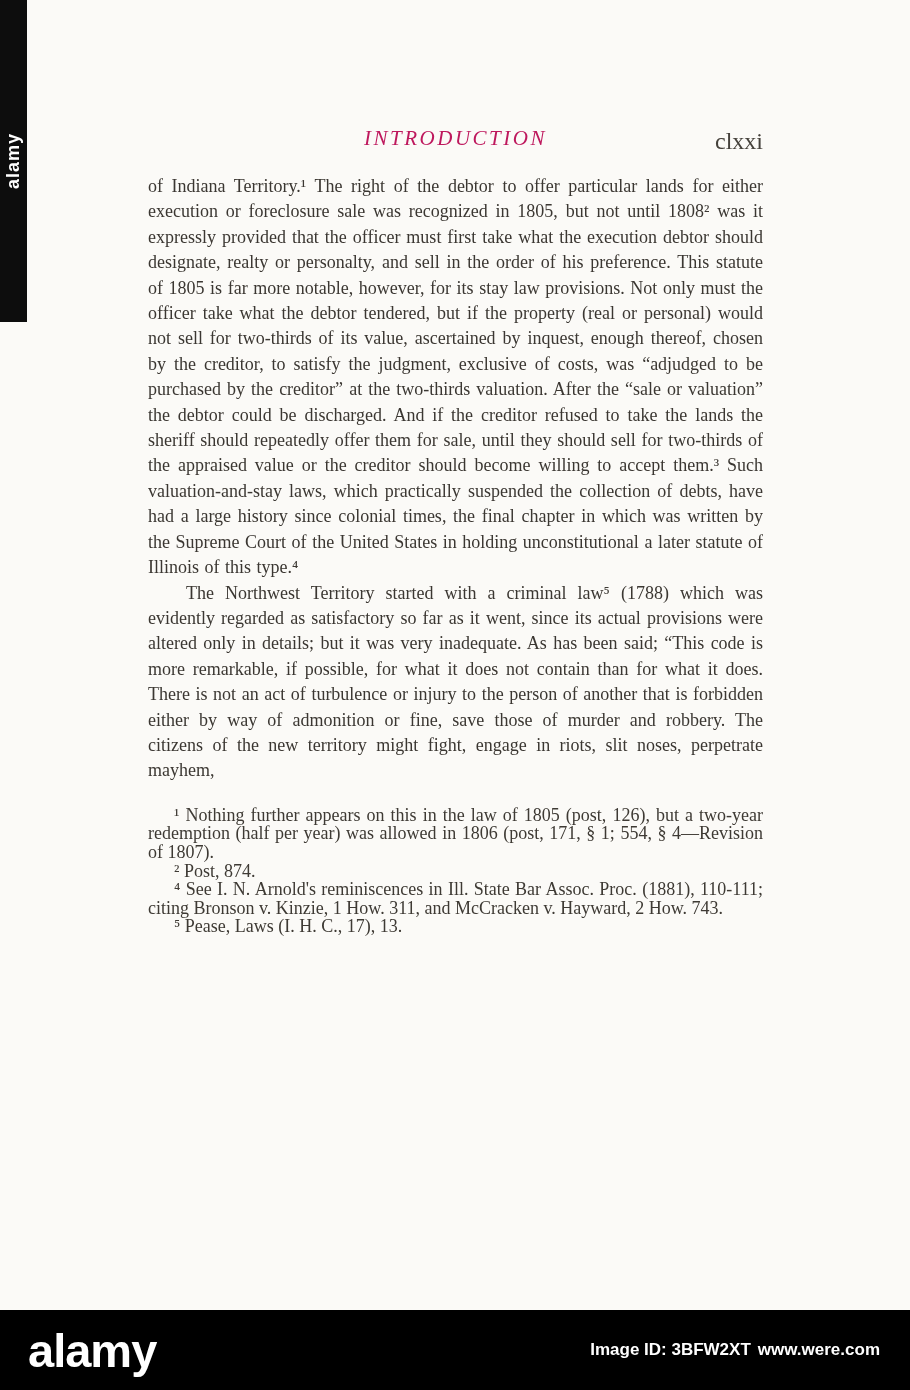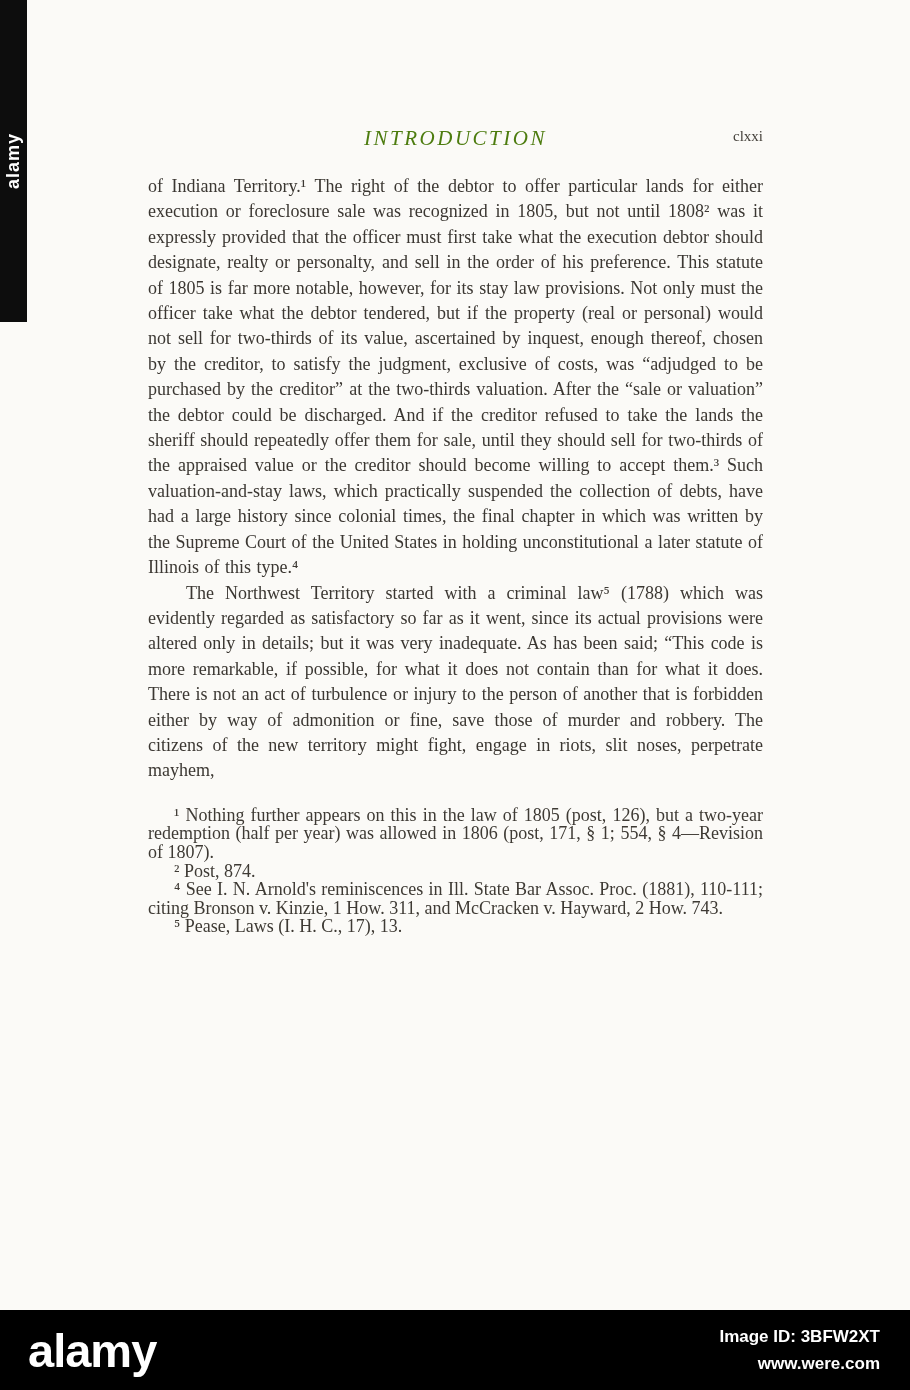--- a/index.html
+++ b/index.html
@@ -41,26 +41,26 @@
     width: 615px;
     color: #3b3732;
   }
   .header { position: relative; height: 34px; margin-bottom: 14px; }
   .title {
     display: block;
     text-align: center;
     font-style: italic;
     font-size: 21px;
     letter-spacing: 2.5px;
-    color: #4d7c0f;
+    color: #be185d;
   }
   .folio {
     position: absolute;
     right: 0; top: 2px;
-    font-size: 15px;
+    font-size: 24px;
     font-style: normal;
     color: #45413b;
   }
   .para {
     margin: 0;
     text-align: justify;
     font-size: 18px;
     line-height: 25.4px;
     word-spacing: 1px;
   }
@@ -91,21 +91,21 @@
     font-family: "Liberation Sans", sans-serif;
   }
   .logo {
     font-size: 47px;
     font-weight: bold;
     letter-spacing: -1px;
     line-height: 1;
   }
   .bar-right {
     display: flex;
-    flex-direction: column;
+    flex-direction: row;
     align-items: flex-end;
     gap: 7px;
     font-size: 17px;
     font-weight: bold;
   }
 </style>
 </head>
 <body>
 
 <div class="page">

